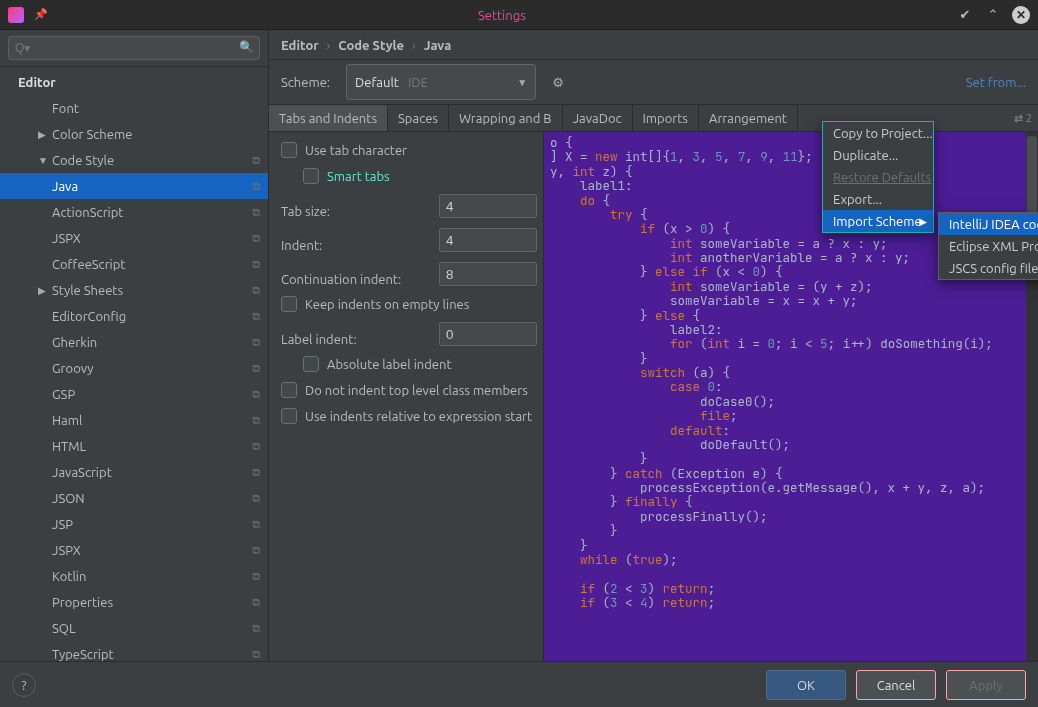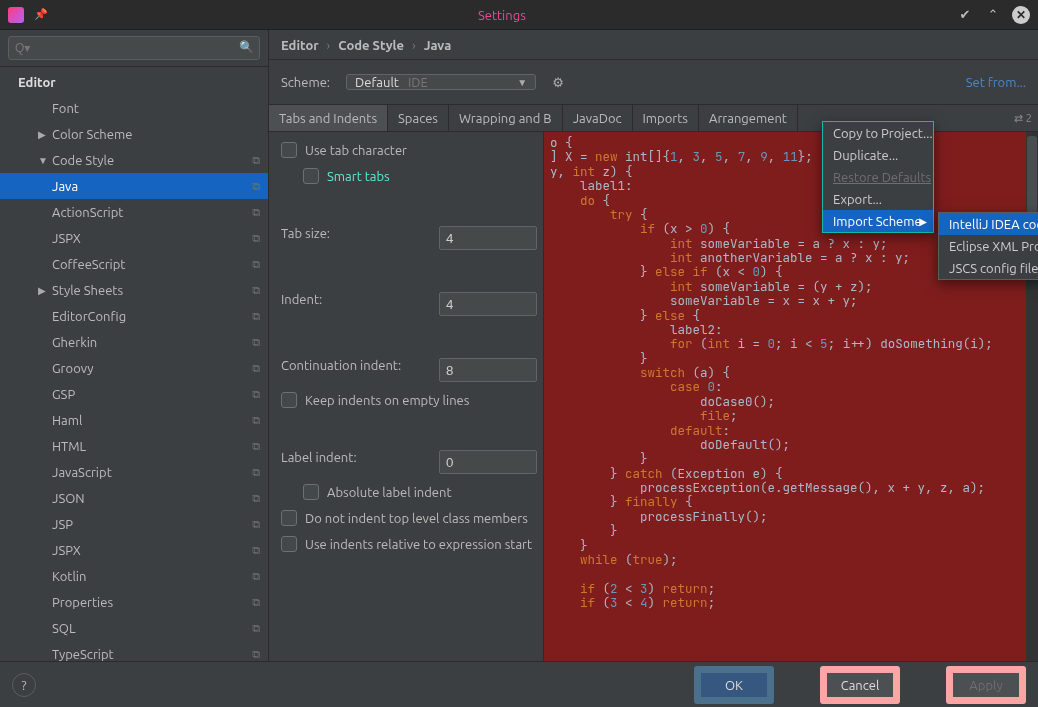--- a/index.html
+++ b/index.html
@@ -68,21 +68,21 @@
     color: #bbb; font-weight: 600; gap: 8px;
     border-bottom: 1px solid #2b2b2b;
   }
   .breadcrumbs .sep { color: #777; font-weight: normal; }
 
   .scheme-row {
     height: 44px; display: flex; align-items: center; padding: 0 12px; gap: 10px;
   }
   .scheme-label { margin-right: 6px; }
   .scheme-select {
-    width: 190px; height: 16px; background: #45494a; border: 1px solid #616365;
+    width: 190px; height: 36px; background: #45494a; border: 1px solid #616365;
     border-radius: 3px; display: flex; align-items: center; padding: 0 8px;
     justify-content: space-between; cursor: pointer;
   }
   .scheme-select .scheme-value { color: #ddd; }
   .scheme-select .scheme-scope { color: #777; margin-left: 6px; }
   .scheme-select .dd-caret { color: #aaa; font-size: 10px; }
   .gear-btn { width: 24px; height: 24px; display:flex; align-items:center; justify-content:center; color:#aaa; cursor:pointer; }
   .setfrom { margin-left: auto; color: #4a88c7; cursor: pointer; }
 
   .tabs {
@@ -102,51 +102,51 @@
     display: flex; flex-direction: column; gap: 10px;
     border-right: 1px solid #2b2b2b;
   }
   .chk-row { display:flex; align-items:center; gap:8px; }
   .chk-row.indent { padding-left: 22px; }
   .chk {
     width: 16px; height: 16px; border: 1px solid #6d6f70; border-radius: 3px;
     display:inline-block; background:#43494a;
   }
   .disabled { color: #5eead4; }
-  .field-row { display:flex; align-items:flex-start; justify-content: space-between; gap: 8px; margin-top: 32px; }
+  .field-row { display:flex; align-items:flex-end; justify-content: space-between; gap: 8px; }
   .field-row label { flex: 1; }
   .num-input {
     width: 98px; height: 24px; background: #45494a; border:1px solid #616365;
     border-radius:2px; padding: 2px 6px; color:#ccc;
   }
 
   .code-col {
-    flex: 1; background: #7f1d1d; font-family: "JetBrains Mono", "Menlo", monospace;
+    flex: 1; background: #4c1d95; font-family: "JetBrains Mono", "Menlo", monospace;
     font-size: 12.5px; line-height: 1.15; padding: 4px 2px 4px 6px; overflow: hidden;
     white-space: pre; color: #a9b7c6;
     position: relative;
   }
   .code-scroll { position:absolute; right:0; top:0; bottom:0; width:12px; background:#313335; }
   .code-thumb { position:absolute; right:1px; top:4px; width:10px; height:90px; background:#4b4e50; border-radius:3px; }
 
   .kw { color: #cc7832; }
   .num { color: #6897bb; }
 
   .buttons {
     height: 46px; border-top: 1px solid #2b2b2b;
     display: flex; align-items: center; padding: 0 12px; gap: 10px;
     background:#3c3f41;
   }
   .help { width: 24px; height: 24px; border:1px solid #5b5d5f; border-radius:50%;
           display:flex; align-items:center; justify-content:center; color:#bbb; cursor:pointer; }
   .buttons .spacer { flex: 1; }
   .btn {
-    min-width: 80px; height: 38px; border:7px solid #fca5a5; border-radius:3px;
+    min-width: 80px; height: 30px; border:1px solid #fca5a5; border-radius:3px;
     background:#4c5052; color:#ddd; display:flex; align-items:center; justify-content:center;
-    cursor:pointer; padding: 0 12px; margin-left: 36px;
+    cursor:pointer; padding: 0 12px;
   }
   .btn.primary { background:#365880; border-color:#4a708b; }
   .btn.disabledBtn { color:#6d6f70; cursor:default; }
 
   
   .ctx-menu {
     position: absolute; left: 553px; top: 91px; width: 112px;
     background: #3c3f41; border: 1px solid #14b8a6; box-shadow: 0 4px 12px rgba(0,0,0,.5);
     z-index: 50;
   }

